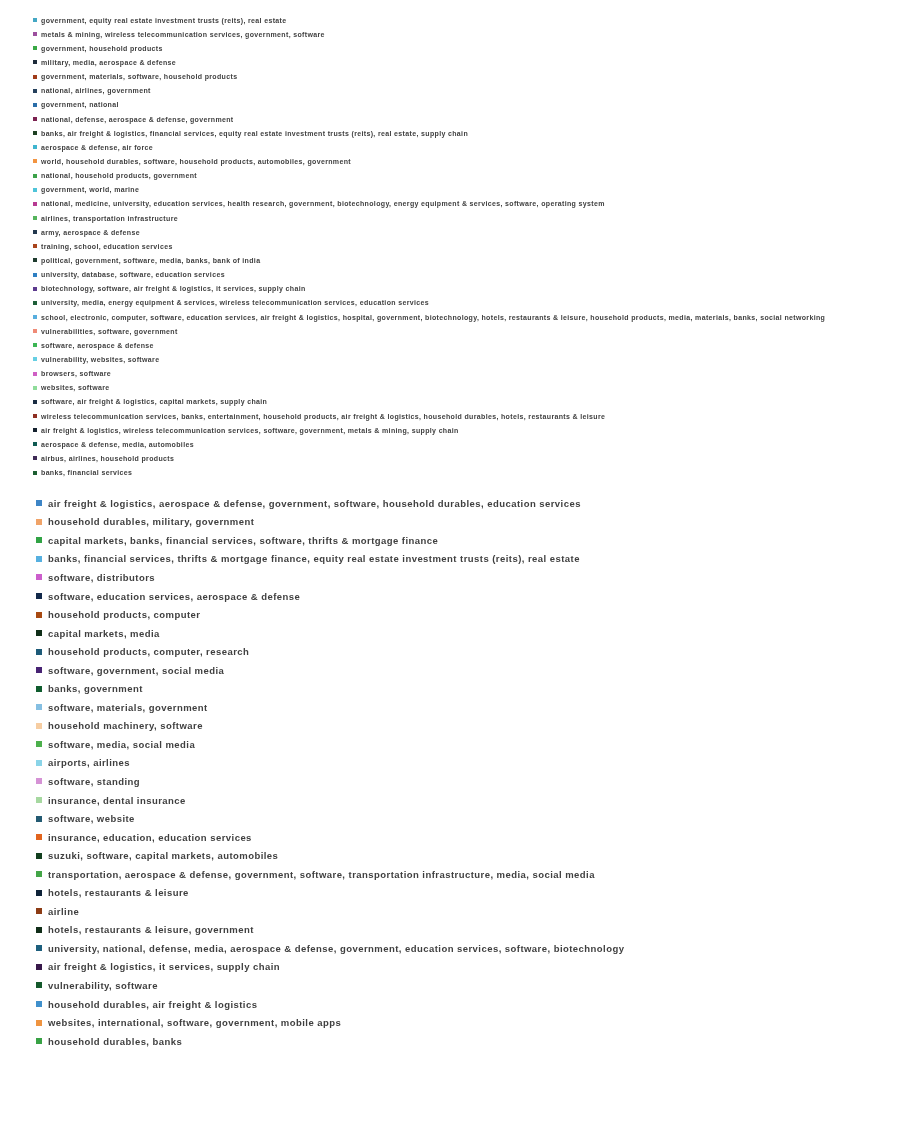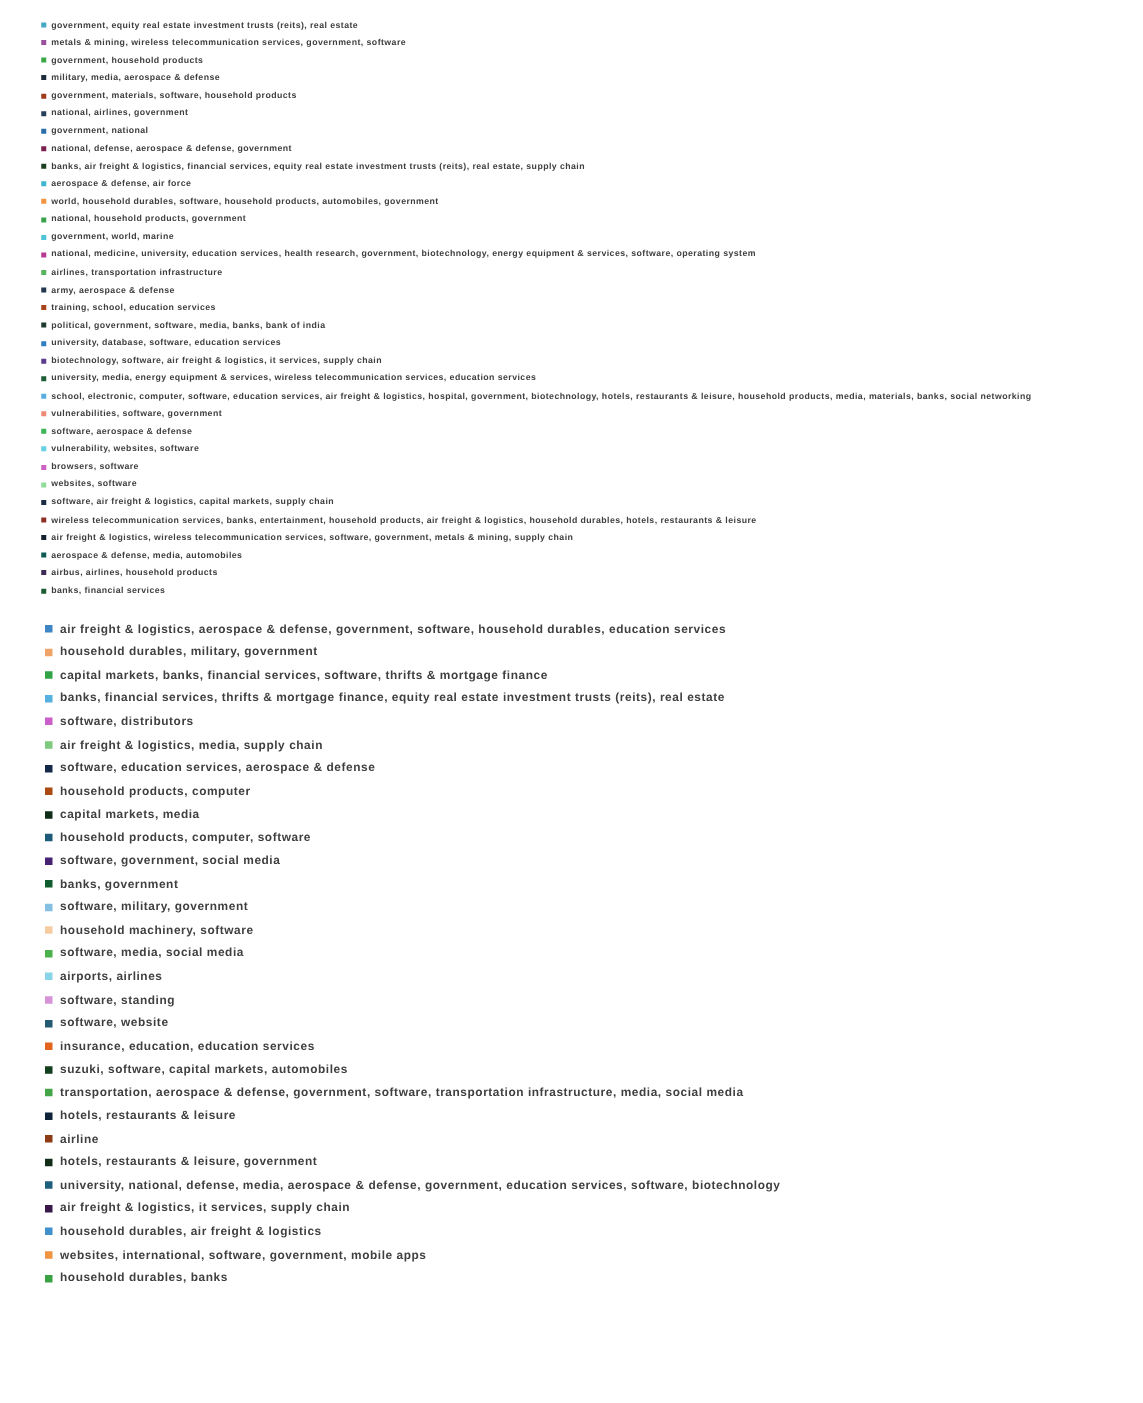--- a/index.html
+++ b/index.html
@@ -202,68 +202,68 @@
     </div>
     <div class="legend-item">
       <span class="swatch" style="background: rgb(86, 176, 224);"></span>
       <span class="label">banks, financial services, thrifts &amp; mortgage finance, equity real estate investment trusts (reits), real estate</span>
     </div>
     <div class="legend-item">
       <span class="swatch" style="background: rgb(204, 94, 204);"></span>
       <span class="label">software, distributors</span>
     </div>
     <div class="legend-item">
-      <span class="swatch" style="background: rgb(126, 201, 126);"></span>
-      <span class="label">air freight &amp; logistics, media, supply chain</span>
-    </div>
-    <div class="legend-item">
       <span class="swatch" style="background: rgb(18, 41, 74);"></span>
       <span class="label">software, education services, aerospace &amp; defense</span>
     </div>
     <div class="legend-item">
       <span class="swatch" style="background: rgb(168, 74, 18);"></span>
       <span class="label">household products, computer</span>
     </div>
     <div class="legend-item">
       <span class="swatch" style="background: rgb(15, 46, 24);"></span>
       <span class="label">capital markets, media</span>
     </div>
     <div class="legend-item">
       <span class="swatch" style="background: rgb(29, 90, 120);"></span>
-      <span class="label">household products, computer, software</span>
+      <span class="label">household products, computer, research</span>
     </div>
     <div class="legend-item">
       <span class="swatch" style="background: rgb(71, 34, 115);"></span>
       <span class="label">software, government, social media</span>
     </div>
     <div class="legend-item">
       <span class="swatch" style="background: rgb(15, 92, 46);"></span>
       <span class="label">banks, government</span>
     </div>
     <div class="legend-item">
       <span class="swatch" style="background: rgb(133, 191, 226);"></span>
-      <span class="label">software, military, government</span>
+      <span class="label">software, materials, government</span>
     </div>
     <div class="legend-item">
       <span class="swatch" style="background: rgb(246, 205, 162);"></span>
       <span class="label">household machinery, software</span>
     </div>
     <div class="legend-item">
       <span class="swatch" style="background: rgb(76, 176, 76);"></span>
       <span class="label">software, media, social media</span>
     </div>
     <div class="legend-item">
       <span class="swatch" style="background: rgb(138, 212, 232);"></span>
       <span class="label">airports, airlines</span>
     </div>
     <div class="legend-item">
       <span class="swatch" style="background: rgb(213, 146, 213);"></span>
       <span class="label">software, standing</span>
     </div>
     <div class="legend-item">
+      <span class="swatch" style="background: rgb(166, 216, 160);"></span>
+      <span class="label">insurance, dental insurance</span>
+    </div>
+    <div class="legend-item">
       <span class="swatch" style="background: rgb(35, 90, 114);"></span>
       <span class="label">software, website</span>
     </div>
     <div class="legend-item">
       <span class="swatch" style="background: rgb(226, 100, 30);"></span>
       <span class="label">insurance, education, education services</span>
     </div>
     <div class="legend-item">
       <span class="swatch" style="background: rgb(18, 63, 30);"></span>
       <span class="label">suzuki, software, capital markets, automobiles</span>
@@ -284,20 +284,24 @@
       <span class="swatch" style="background: rgb(16, 45, 24);"></span>
       <span class="label">hotels, restaurants &amp; leisure, government</span>
     </div>
     <div class="legend-item">
       <span class="swatch" style="background: rgb(29, 95, 125);"></span>
       <span class="label">university, national, defense, media, aerospace &amp; defense, government, education services, software, biotechnology</span>
     </div>
     <div class="legend-item">
       <span class="swatch" style="background: rgb(56, 24, 74);"></span>
       <span class="label">air freight &amp; logistics, it services, supply chain</span>
+    </div>
+    <div class="legend-item">
+      <span class="swatch" style="background: rgb(20, 89, 43);"></span>
+      <span class="label">vulnerability, software</span>
     </div>
     <div class="legend-item">
       <span class="swatch" style="background: rgb(64, 144, 204);"></span>
       <span class="label">household durables, air freight &amp; logistics</span>
     </div>
     <div class="legend-item">
       <span class="swatch" style="background: rgb(239, 148, 64);"></span>
       <span class="label">websites, international, software, government, mobile apps</span>
     </div>
     <div class="legend-item">

